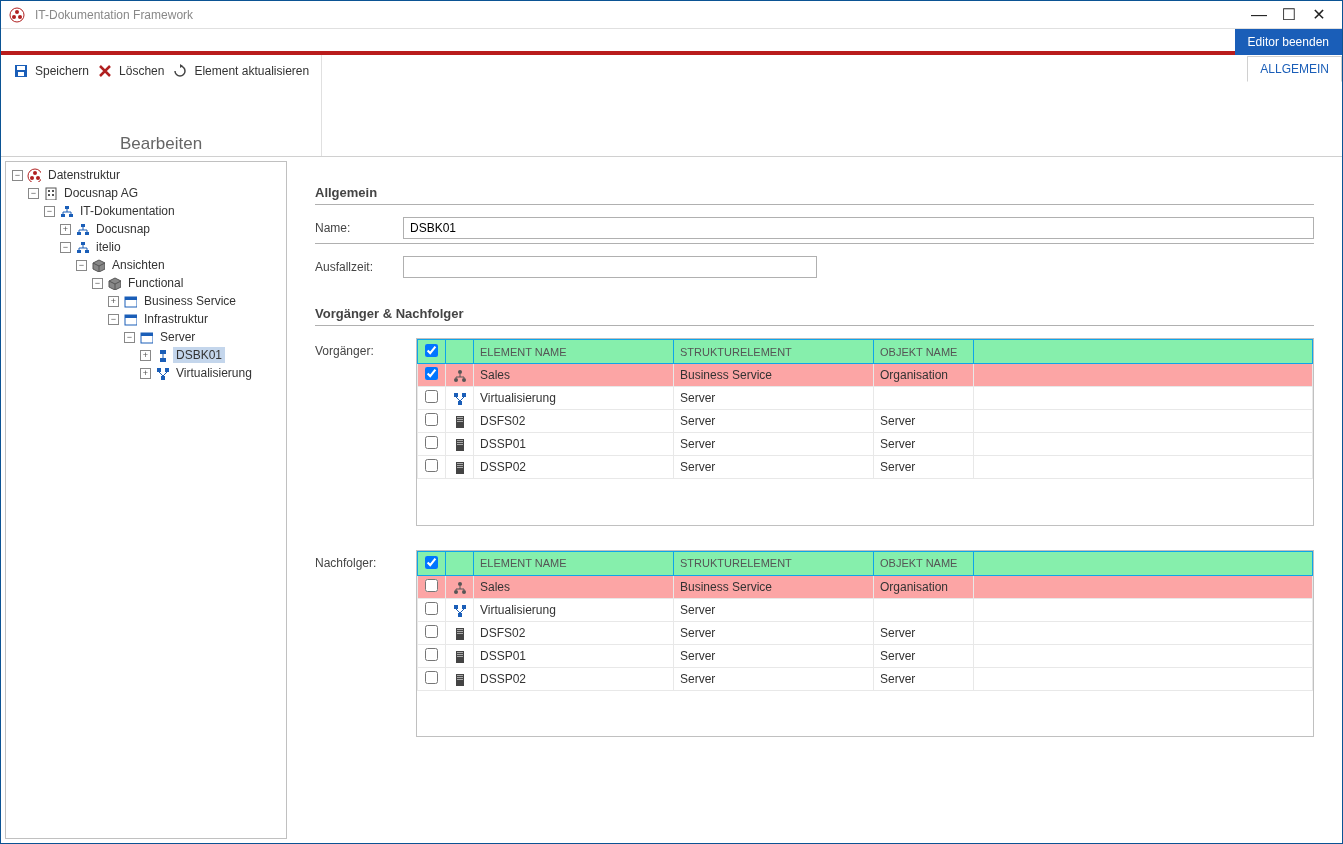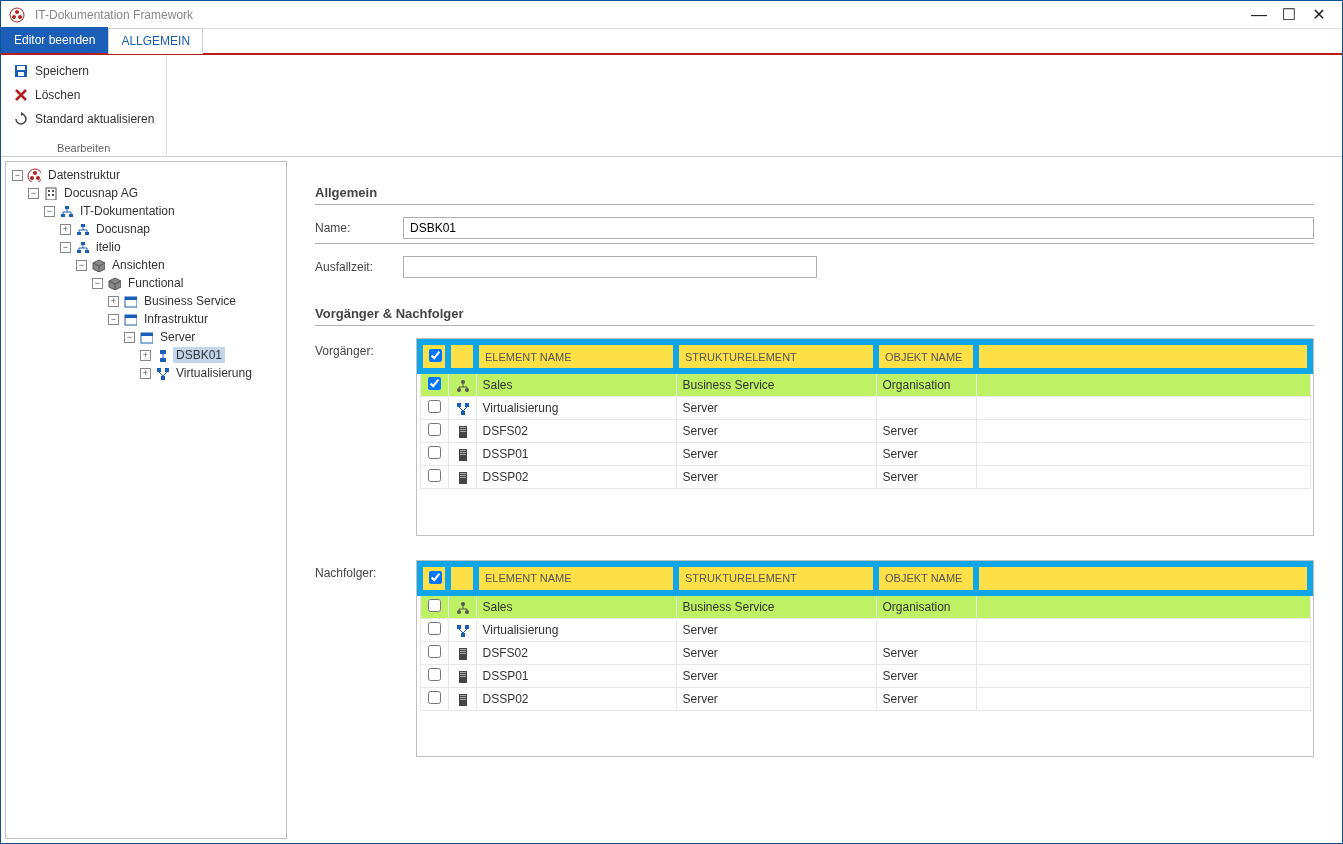--- a/index.html
+++ b/index.html
@@ -1,30 +1,30 @@
 <!DOCTYPE html>
 <html><head>
 <meta charset="utf-8">
 <style>
 * { box-sizing: border-box; margin: 0; padding: 0; }
 body { font-family: "Segoe UI", Tahoma, sans-serif; font-size: 12px; color: #333; background: #fff; width: 1343px; height: 844px; overflow: hidden; border: 1px solid #0b5394; }
 .titlebar { height: 28px; display: flex; align-items: center; padding: 0 8px; border-bottom: 1px solid #e0e0e0; }
 .titlebar .app-icon { width: 16px; height: 16px; margin-right: 10px; }
 .titlebar .title { color: #888; font-size: 12px; flex: 1; }
 .titlebar .ctrl { width: 30px; text-align: center; font-size: 16px; cursor: pointer; color: #222; }
-.tabs-row { height: 26px; display: flex; align-items: flex-end; border-bottom: 2px solid #b91c1c; }
+.tabs-row { height: 26px; display: flex; align-items: flex-end; border-bottom: 4px solid #b91c1c; flex-direction: column; }
 .tab-btn { padding: 5px 12px; font-size: 12px; cursor: pointer; border: 1px solid transparent; }
 .tab-primary { background: #1a5eb8; color: #fff; }
 .tab-alt { background: #fff; color: #1a5eb8; border: 1px solid #d0d0d0; border-bottom: 1px solid #fff; position: relative; top: 1px; }
 .ribbon { height: 102px; display: flex; border-bottom: 1px solid #d0d0d0; }
 .ribbon-group { border-right: 1px solid #e0e0e0; padding: 6px 10px 2px 10px; display: flex; flex-direction: column; justify-content: space-between; }
-.ribbon-items { display: flex; flex-direction: column; gap: 4px; }
+.ribbon-items { display: flex; flex-direction: row; gap: 4px; }
 .ribbon-item { display: flex; align-items: center; gap: 6px; padding: 2px; cursor: pointer; }
 .ribbon-item .ic { width: 16px; height: 16px; display: inline-flex; align-items: center; justify-content: center; }
-.ribbon-label { text-align: center; color: #666; font-size: 11px; margin-top: 4px; }
+.ribbon-label { text-align: center; color: #666; font-size: 17px; margin-top: 4px; }
 .body-row { display: flex; height: calc(844px - 28px - 26px - 102px - 2px); }
 .sidebar { width: 282px; border: 1px solid #c0c0c0; margin: 4px; display: flex; flex-direction: column; }
 .sidebar-title { background: #f5f5f5; padding: 3px 8px; color: #666; font-size: 11px; display: flex; justify-content: space-between; align-items: center; border-bottom: 1px solid #e0e0e0; }
 .tree { padding: 4px 6px; overflow: auto; flex: 1; }
 .tree-node { display: flex; align-items: center; gap: 4px; padding: 1px 0; cursor: pointer; white-space: nowrap; }
 .tree-toggle { width: 11px; height: 11px; border: 1px solid #888; display: inline-flex; align-items: center; justify-content: center; font-size: 9px; line-height: 1; color: #555; }
 .tree-icon { width: 14px; height: 14px; display: inline-flex; align-items: center; justify-content: center; }
 .tree-label { padding: 1px 3px; }
 .tree-selected { background: #c4d6ec; }
 .main { flex: 1; margin: 4px 4px 4px 0; display: flex; flex-direction: column; }
@@ -40,23 +40,23 @@
 .form-input { flex: 1; border: 1px solid #b0b0b0; padding: 3px 6px; font-size: 12px; background: #fff; }
 .form-input.small { flex: 0 0 414px; }
 .form-select { flex: 1; display: flex; }
 .form-select .sel-body { flex: 1; border: 1px solid #b0b0b0; padding: 3px 6px; }
 .form-select .sel-btn { width: 18px; border: 1px solid #b0b0b0; border-left: none; display: flex; align-items: center; justify-content: center; font-size: 8px; cursor: pointer; }
 .grid-wrap { margin-top: 8px; margin-bottom: 24px; }
 .grid-row-outer { display: flex; align-items: flex-start; gap: 27px; }
 .grid-sidelabel { width: 74px; padding-top: 6px; color: #444; }
 .grid { flex: 1; border: 1px solid #c0c0c0; }
 .grid table { width: 100%; border-collapse: collapse; table-layout: fixed; }
-.grid th { background: #fde047; text-align: left; font-weight: normal; color: #555; padding: 4px 6px; border: 6px solid #0ea5e9; font-size: 11px; }
+.grid th { background: #86efac; text-align: left; font-weight: normal; color: #555; padding: 4px 6px; border: 1px solid #0ea5e9; font-size: 11px; }
 .grid td { padding: 3px 6px; border: 1px solid #e8e8e8; font-size: 12px; }
-.grid tr.sel td { background: #bef264; }
+.grid tr.sel td { background: #fca5a5; }
 .grid .col-chk { width: 28px; text-align: center; }
 .grid .col-ico { width: 28px; text-align: center; }
 .grid .spacer-row td { height: 46px; border: none; }
 input[type=checkbox] { width: 13px; height: 13px; }
 svg { display: block; }
 </style>
 </head>
 <body>
 
 <svg width="0" height="0" style="position:absolute">
@@ -171,21 +171,21 @@
             </svg>
           </span>
           <span>Löschen</span>
         </div>
       <div class="ribbon-item">
           <span class="ic">
             <svg width="16" height="16">
               <use href="#i-refresh"></use>
             </svg>
           </span>
-          <span>Standard aktualisieren</span>
+          <span>Element aktualisieren</span>
         </div>
     </div>
     <div class="ribbon-label">Bearbeiten</div>
   </div>
 </div>
 
 <div class="body-row">
 
   <div class="sidebar">
     <div class="tree" id="tree">

